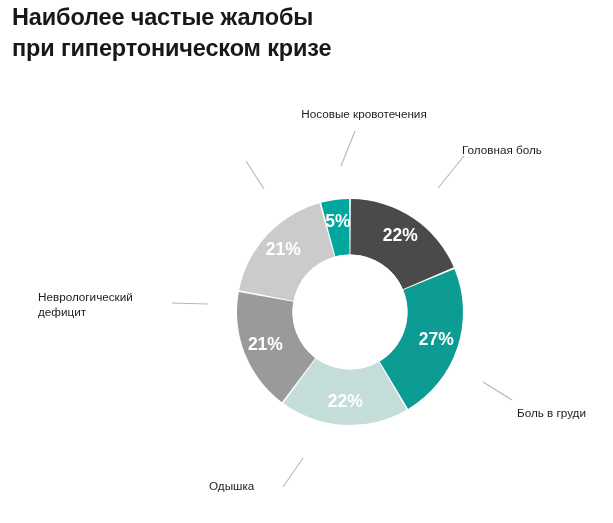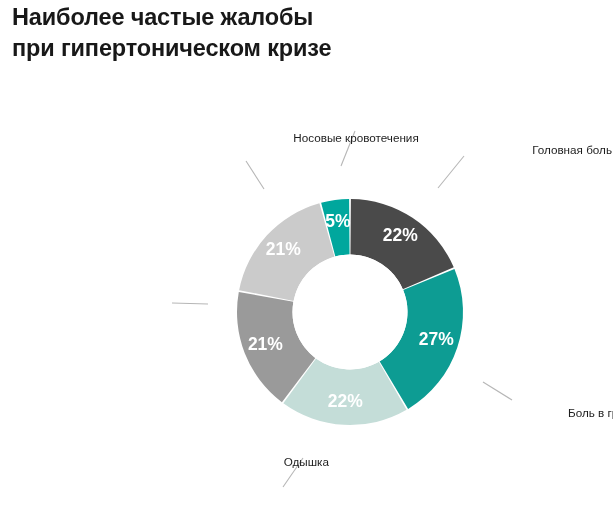--- a/index.html
+++ b/index.html
@@ -62,21 +62,21 @@
   }
 
   .cat-label {
     position: absolute;
     font-size: 11.7px;
     font-weight: normal;
     line-height: 1.32;
     color: #1d1d1d;
     white-space: pre-line;
   }
-  .cat-label.left   { text-align: right; }
+  .cat-label.left   { text-align: left; }
   .cat-label.center { text-align: center; }
 </style>
 </head>
 <body>
 
 <div id="chart-title">Наиболее частые жалобы
 при гипертоническом кризе</div>
 
 <div id="donut-area">
 
@@ -104,23 +104,25 @@
         <text class="slice-value" x="436.2" y="340.5">27%</text>
         <text class="slice-value" x="345.2" y="402.7">22%</text>
         <text class="slice-value" x="265.4" y="345.1">21%</text>
         <text class="slice-value" x="283.3" y="250.4">21%</text>
         <text class="slice-value" x="337.9" y="222.0">5%</text>
       </g>
 
     <circle cx="350" cy="312" r="57.5" fill="#ffffff"></circle>
   </svg>
 
-  <div class="cat-label center" style="left:256px; top:106px; width:200px;margin-top:24px;">Носовые кровотечения</div>
+  <div class="cat-label center" style="left:264px; top:106px; width:200px;">Носовые кровотечения</div>
 
   <div class="cat-label left" style="left:462px; top:142px; width:150px;">Головная боль</div>
 
   <div class="cat-label left" style="left:517px; top:405px; width:120px;">Боль в груди</div>
 
-  <div class="cat-label left" style="left:209px; top:454px; width:120px;">Одышка</div>
+  <div class="cat-label left" style="left:209px; top:478px; width:120px;">Одышка</div>
 
+  <div class="cat-label left" style="left:38px; top:289px; width:130px;">Неврологический
+дефицит</div>
 
 
 </div>
 
 </body></html>

